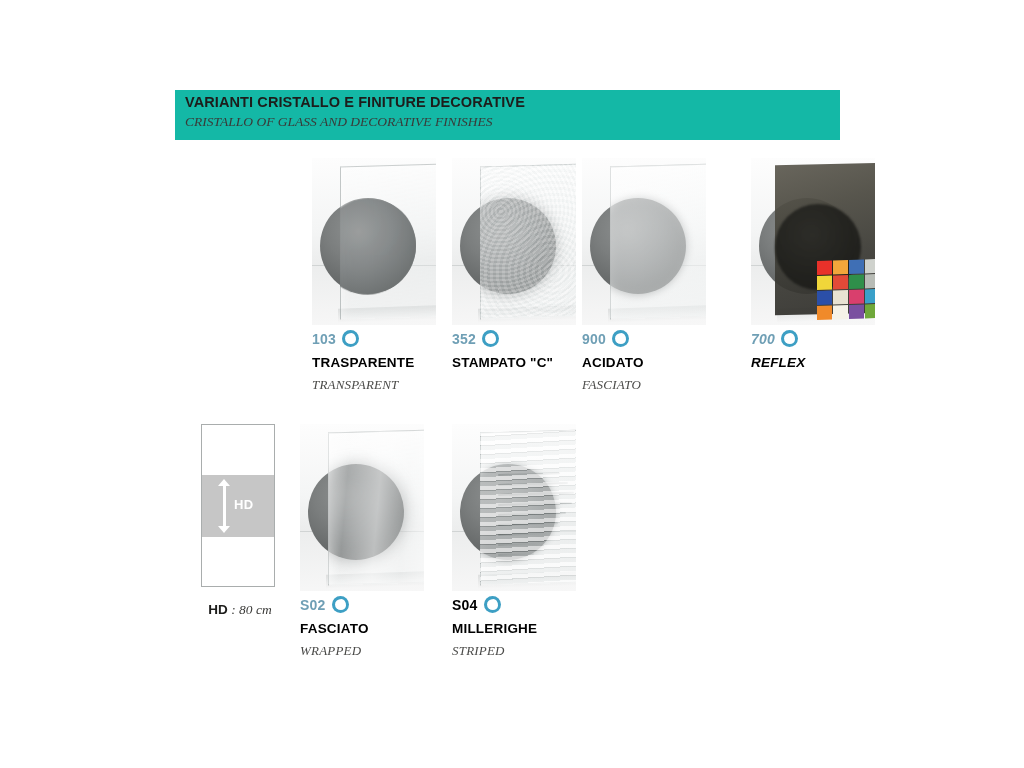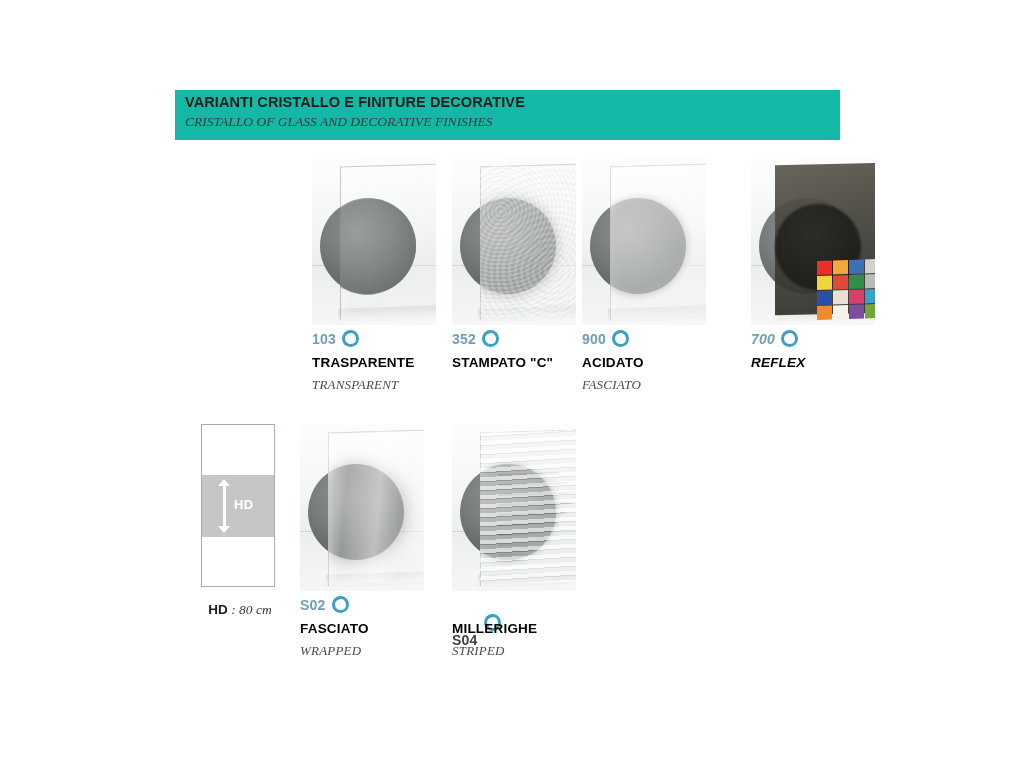--- a/index.html
+++ b/index.html
@@ -511,20 +511,20 @@
             <i style="top: 42px; width: 68px;"></i>
             <i style="top: 52px; width: 60px;"></i>
             <i style="top: 62px; width: 52px;"></i>
             <i style="top: 72px; width: 44px;"></i>
             <i style="top: 82px; width: 36px;"></i>
           </div>
         <div class="tex-millerighe"></div>
       </div>
     </div>
     <div class="cap-code-row">
-      <span class="cap-code" style="color: #404040; margin-top: 36px;">S04</span>
+      <span class="cap-code" style="color: #000000;">S04</span>
       <span class="badge-icon" style="background: rgb(61, 159, 196);"></span>
     </div>
     <div class="cap-name">MILLERIGHE</div>
     <div class="cap-sub">STRIPED</div>
   </div>
 
 </div>
 
 </body></html>

